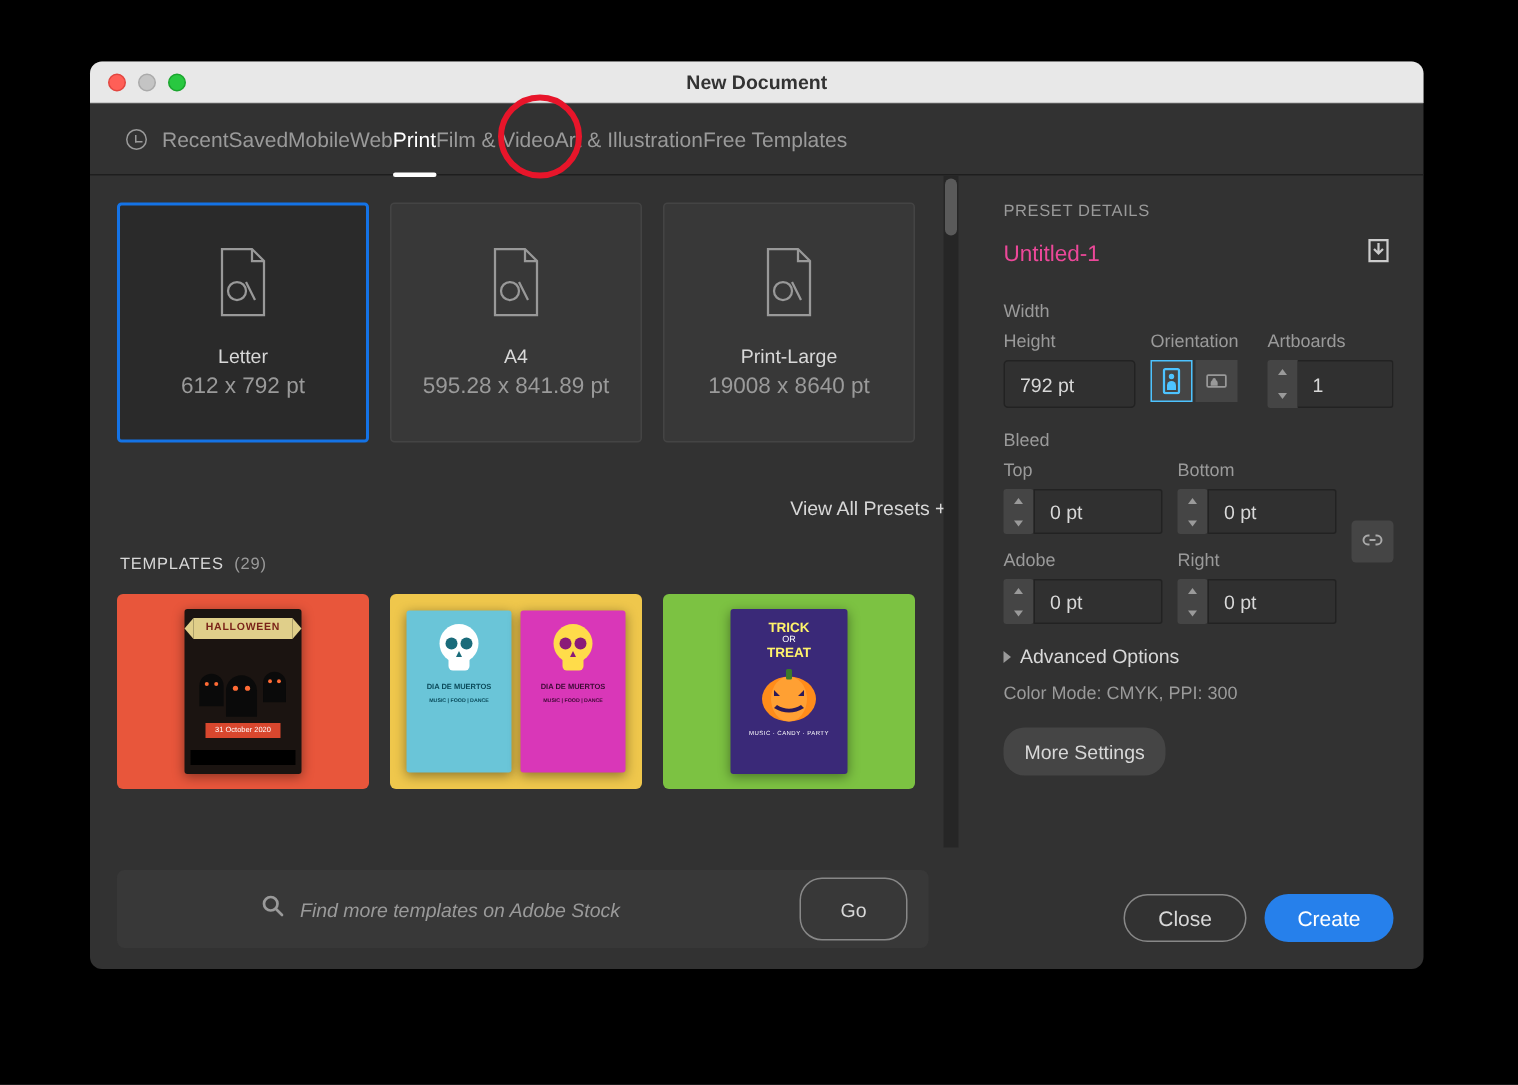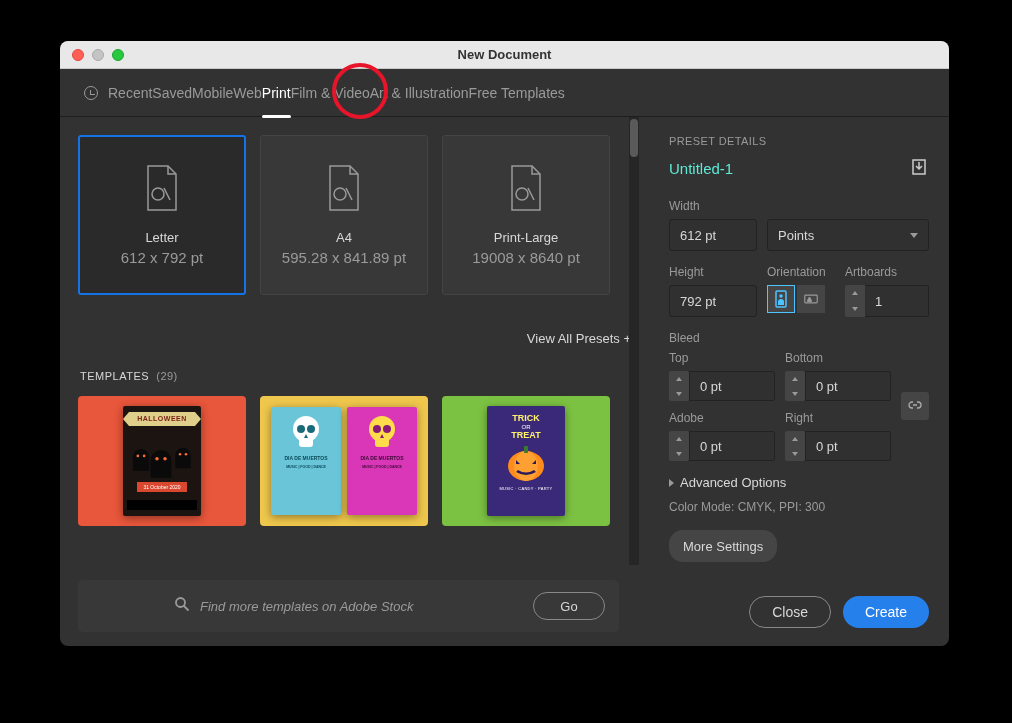--- a/index.html
+++ b/index.html
@@ -78,26 +78,26 @@
   .dm1 .dm-label{color:#0a4a5a;}
   .dm2 .dm-label{color:#3c0a35;}
   .poster.tt{background:#3a2978;padding:8px 6px;text-align:center;}
   .tt-title{color:#fff36b;font-weight:900;font-size:9px;line-height:1;}
   .tt-or{color:#fff;font-size:6px;margin:1px 0;}
   .pumpkin{width:40px;height:36px;margin:6px auto 4px;}
   .tt-sub{color:#fff;font-size:4px;letter-spacing:.3px;}
   .searchbar{position:absolute;left:18px;right:30px;bottom:14px;height:52px;background:var(--dark3);border-radius:5px;display:flex;align-items:center;padding:0 14px 0 90px;}
   .search-icon{position:absolute;left:96px;color:var(--text-dim);}
   .search-txt{color:var(--text-dim);font-style:italic;font-size:13px;flex:1;margin-left:32px;}
-  .go-btn{width:72px;height:28px;border:1px solid #888;border-radius:15px;color:var(--text);font-size:13px;display:flex;align-items:center;justify-content:center;cursor:pointer;}
+  .go-btn{width:72px;height:42px;border:1px solid #888;border-radius:15px;color:var(--text);font-size:13px;display:flex;align-items:center;justify-content:center;cursor:pointer;}
   
   .right{width:300px;padding:18px 20px 18px 20px;position:relative;}
   .p-label{font-size:11px;letter-spacing:.4px;color:var(--text-dim);margin-bottom:10px;}
   .name-row{display:flex;align-items:center;justify-content:space-between;margin-bottom:18px;}
-  .doc-name{color:#5eead4;font-size:15px;border-bottom:1px solid transparent;}
+  .doc-name{color:#ec4899;font-size:15px;border-bottom:1px solid transparent;}
   .save-icon{color:var(--text);cursor:pointer;}
   .field-lbl{font-size:12px;color:var(--text-dim);margin-bottom:6px;}
   .row{display:flex;gap:10px;margin-bottom:14px;}
   .input{background:var(--dark-input);border:1px solid #222;height:32px;border-radius:3px;color:var(--text);font-size:13px;padding:0 10px;display:flex;align-items:center;}
   .w88{width:88px;}
   .select{flex:1;display:flex;align-items:center;justify-content:space-between;padding-right:10px;cursor:pointer;}
   .chev-down{width:0;height:0;border-left:4px solid transparent;border-right:4px solid transparent;border-top:5px solid var(--text-dim);}
   .orient{display:flex;gap:2px;}
   .orient-btn{width:28px;height:28px;background:var(--dark4);display:flex;align-items:center;justify-content:center;cursor:pointer;}
   .orient-btn.sel{border:1px solid var(--accent-blue);}
@@ -295,27 +295,20 @@
         <div class="doc-name">Untitled-1</div>
         <div class="save-icon">
           <svg width="20" height="20" viewBox="0 0 20 20">
               <path d="M4 3h12v14H4z" fill="none" stroke="#ccc" stroke-width="1.5"></path>
               <path d="M10 5v7M7 9l3 3 3-3" fill="none" stroke="#ccc" stroke-width="1.5"></path>
             </svg>
         </div>
       </div>
 
       <div class="field-lbl">Width</div>
-      <div class="row">
-        <div class="input w88">612 pt</div>
-        <div class="input select">
-          <span>Points</span>
-          <span class="chev-down"></span>
-        </div>
-      </div>
 
       <div class="field-group" style="margin-bottom:14px;">
         <div class="fcol" style="flex:0 0 88px;">
           <div class="field-lbl">Height</div>
           <div class="input w88">792 pt</div>
         </div>
         <div class="fcol" style="flex:0 0 68px;">
           <div class="field-lbl">Orientation</div>
           <div class="orient">
             <div class="orient-btn sel">

